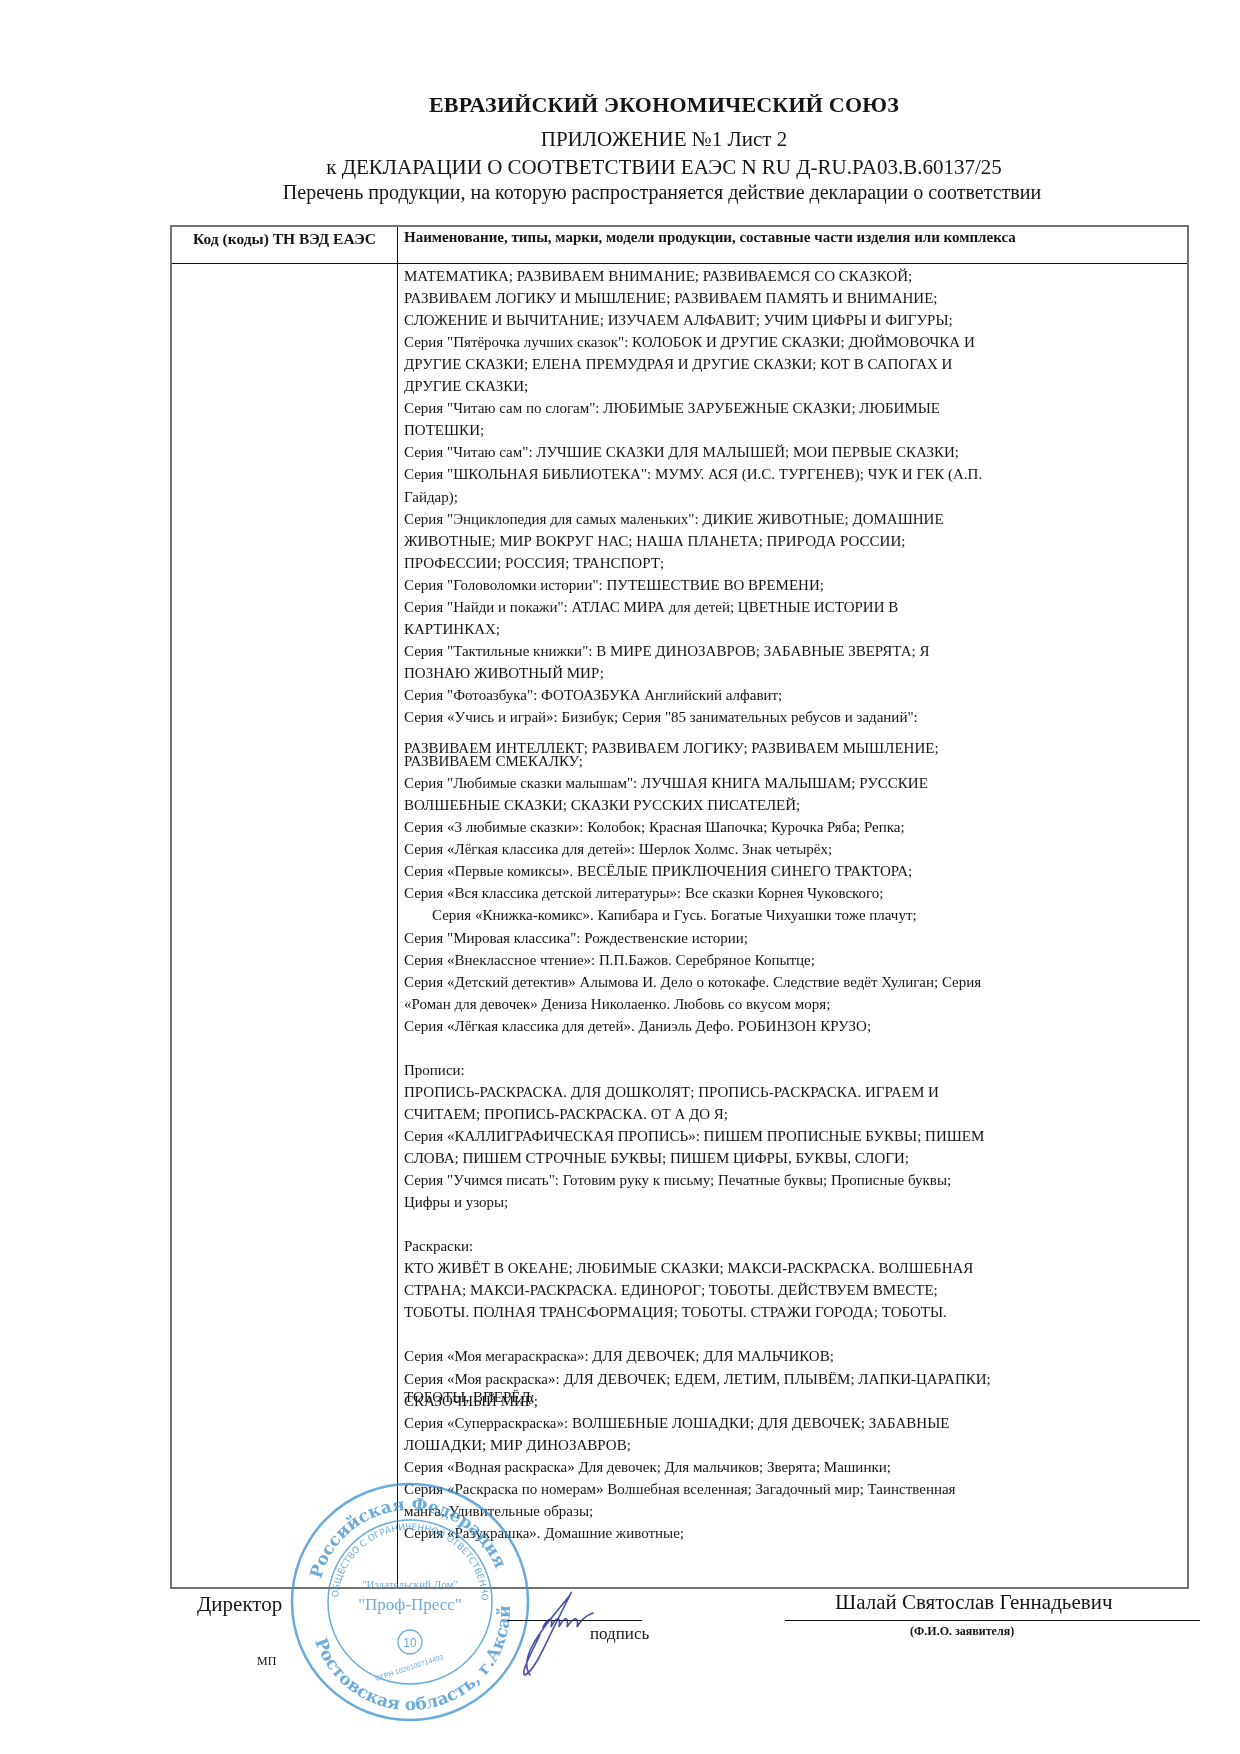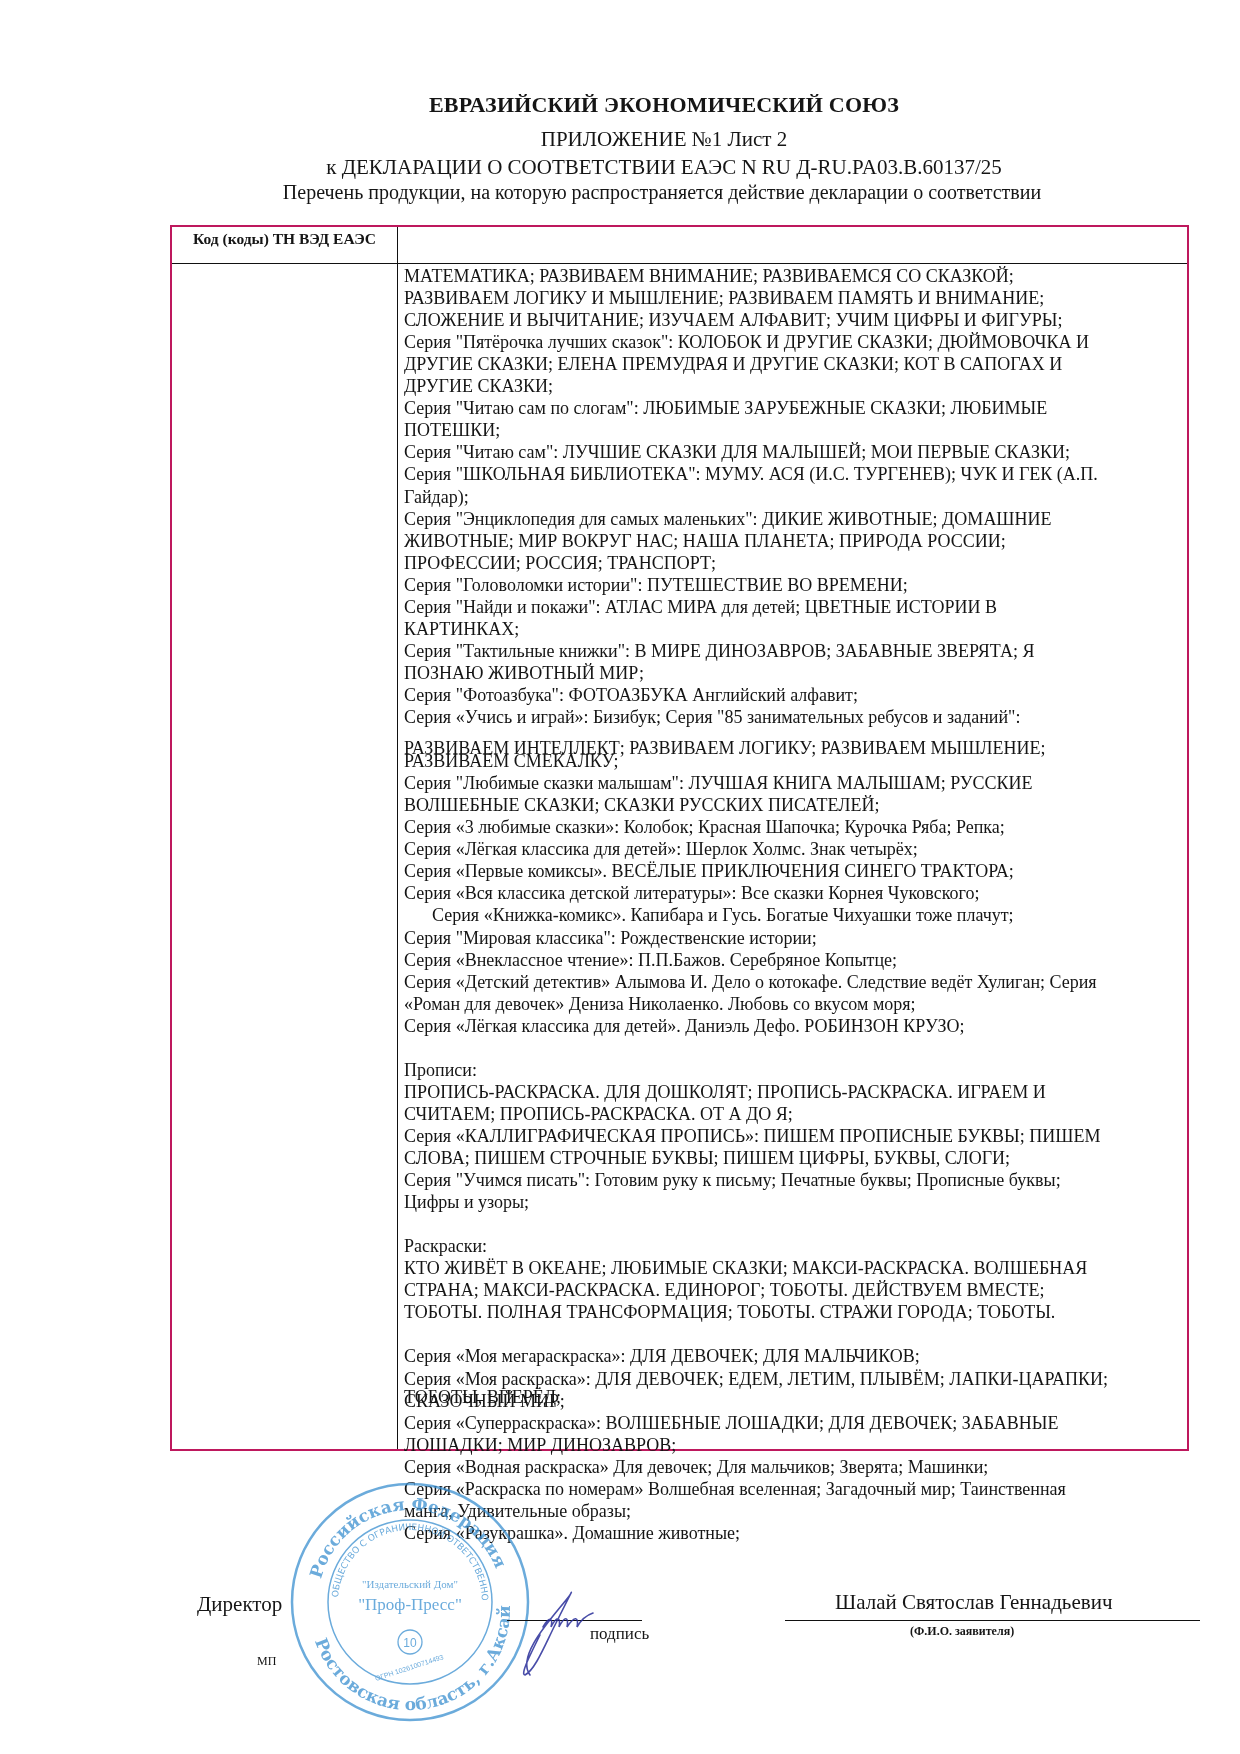--- a/index.html
+++ b/index.html
@@ -4,30 +4,30 @@
 <style>
   html, body { margin: 0; padding: 0; background: #ffffff; }
   body { width: 1240px; height: 1754px; position: relative; overflow: hidden;
          font-family: "Liberation Serif", "DejaVu Serif", serif; color: #151515; }
   .hdr { position: absolute; left: 0; width: 1240px; text-align: center; white-space: nowrap; padding-left: 44px; }
   #h-union { top: 92px; font-size: 22px; font-weight: bold; letter-spacing: 0.2px; }
   #h-annex { top: 127px; font-size: 21px; }
   #h-decl  { top: 155px; font-size: 21px; }
   #h-list  { top: 181px; font-size: 20px; left: -2px; }
 
-  .tbl { position: absolute; left: 170px; top: 225px; width: 1019px; height: 1226px;
-         border: 2px solid #be185d; box-sizing: border-box; }
+  .tbl { position: absolute; left: 170px; top: 225px; width: 1019px; height: 1364px;
+         border: 2px solid #737373; box-sizing: border-box; }
   .vline { position: absolute; left: 225px; top: 0; bottom: 0; width: 0; border-left: 1.5px solid #111; }
   .hline { position: absolute; left: 0; right: 0; top: 36px; height: 0; border-top: 1.5px solid #111; }
   .th1 { position: absolute; left: 0; top: 2px; width: 225px; text-align: center;
          font-size: 15.5px; font-weight: bold; line-height: 19px; }
   .th2 { position: absolute; left: 232px; top: 2px; width: 780px;
          font-size: 15px; font-weight: bold; white-space: nowrap; }
   .body-lines { position: absolute; left: 232px; top: 38px; width: 780px; }
-  .ln { position: absolute; left: 0; white-space: nowrap; font-size: 18px; line-height: 22px; }
+  .ln { position: absolute; left: 0; white-space: nowrap; font-size: 15px; line-height: 22px; }
 
   .sig-role { position: absolute; left: 197px; top: 1592px; font-size: 21px; }
   .sig-line { position: absolute; left: 507px; top: 1620px; width: 135px; border-top: 1.5px solid #111; }
   .sig-lbl  { position: absolute; left: 590px; top: 1624px; font-size: 17px; }
   .name     { position: absolute; left: 835px; top: 1590px; font-size: 21px; white-space: nowrap; }
   .name-line{ position: absolute; left: 785px; top: 1620px; width: 415px; border-top: 1.5px solid #111; }
   .name-lbl { position: absolute; left: 910px; top: 1624px; font-size: 12px; font-weight: bold; white-space: nowrap; }
   .mp       { position: absolute; left: 257px; top: 1654px; font-size: 12px; }
 
   .stamp { position: absolute; left: 288px; top: 1480px; width: 245px; height: 245px; opacity: 0.75; }
@@ -38,20 +38,21 @@
 
 <div class="hdr" id="h-union">ЕВРАЗИЙСКИЙ ЭКОНОМИЧЕСКИЙ СОЮЗ</div>
 <div class="hdr" id="h-annex">ПРИЛОЖЕНИЕ №1 Лист 2</div>
 <div class="hdr" id="h-decl">к ДЕКЛАРАЦИИ О СООТВЕТСТВИИ ЕАЭС N RU Д-RU.PA03.B.60137/25</div>
 <div class="hdr" id="h-list">Перечень продукции, на которую распространяется действие декларации о соответствии</div>
 
 <div class="tbl">
   <div class="vline"></div>
   <div class="hline"></div>
   <div class="th1">Код (коды) ТН ВЭД ЕАЭС</div>
+  <div class="th2">Наименование, типы, марки, модели продукции, составные части изделия или комплекса</div>
   <div class="body-lines" id="body-lines">
       <div class="ln" style="top: 0px;">МАТЕМАТИКА; РАЗВИВАЕМ ВНИМАНИЕ; РАЗВИВАЕМСЯ СО СКАЗКОЙ;</div>
       <div class="ln" style="top: 22.05px;">РАЗВИВАЕМ ЛОГИКУ И МЫШЛЕНИЕ; РАЗВИВАЕМ ПАМЯТЬ И ВНИМАНИЕ;</div>
       <div class="ln" style="top: 44.1px;">СЛОЖЕНИЕ И ВЫЧИТАНИЕ; ИЗУЧАЕМ АЛФАВИТ; УЧИМ ЦИФРЫ И ФИГУРЫ;</div>
       <div class="ln" style="top: 66.15px;">Серия "Пятёрочка лучших сказок": КОЛОБОК И ДРУГИЕ СКАЗКИ; ДЮЙМОВОЧКА И</div>
       <div class="ln" style="top: 88.2px;">ДРУГИЕ СКАЗКИ; ЕЛЕНА ПРЕМУДРАЯ И ДРУГИЕ СКАЗКИ; КОТ В САПОГАХ И</div>
       <div class="ln" style="top: 110.25px;">ДРУГИЕ СКАЗКИ;</div>
       <div class="ln" style="top: 132.3px;">Серия "Читаю сам по слогам": ЛЮБИМЫЕ ЗАРУБЕЖНЫЕ СКАЗКИ; ЛЮБИМЫЕ</div>
       <div class="ln" style="top: 154.35px;">ПОТЕШКИ;</div>
       <div class="ln" style="top: 176.4px;">Серия "Читаю сам": ЛУЧШИЕ СКАЗКИ ДЛЯ МАЛЫШЕЙ; МОИ ПЕРВЫЕ СКАЗКИ;</div>

